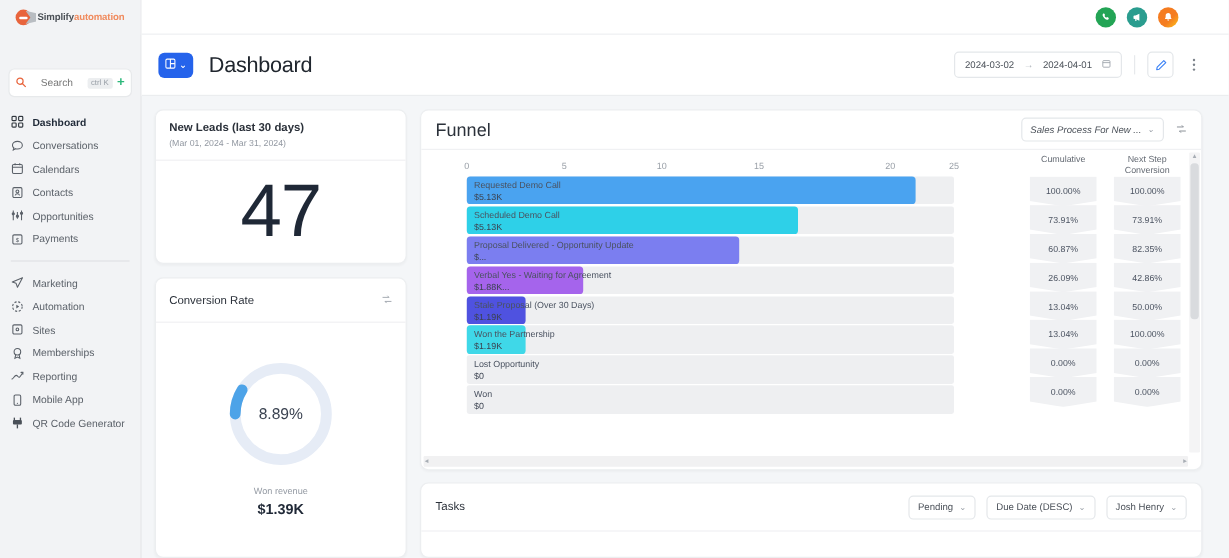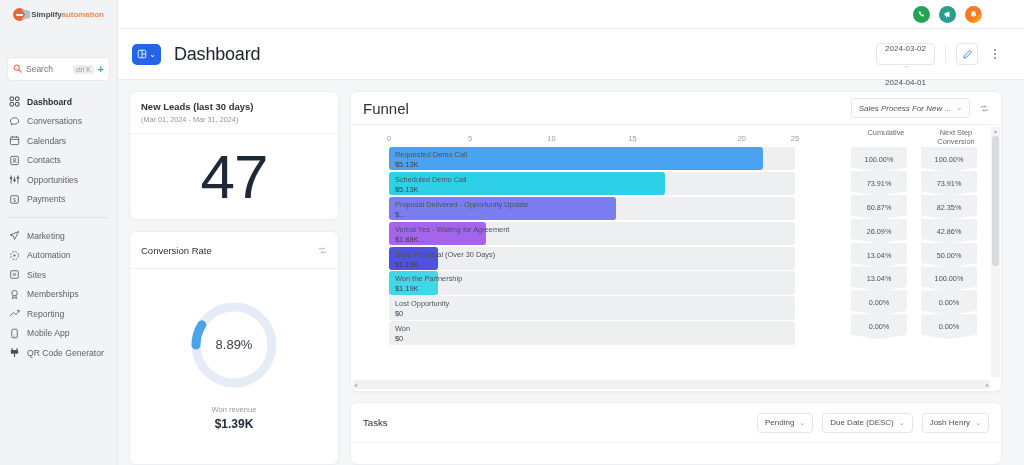--- a/index.html
+++ b/index.html
@@ -50,20 +50,21 @@
     display: flex; align-items: center;
     padding: 0 5px; gap: 4px;
     box-shadow: 0 0 0 1px #e7e9eb;
   }
   .search-row .mag { color: #e8643c; font-size: 9px; line-height: 1; }
   .search-input {
     border: none; outline: none; flex: 1; min-width: 0;
     font-size: 8.5px; color: #8a9099;
     font-family: "Liberation Sans", sans-serif;
     background: transparent;
+    text-align: center;
   }
   .kbd {
     font-size: 6.5px; color: #9aa0a8; background: #eceef0;
     border-radius: 2px; padding: 1px 3px; white-space: nowrap;
   }
   .plus { color: #2db87b; font-size: 11px; line-height: 1; font-weight: 700; }
 
   .nav { margin-top: 12px; display: flex; flex-direction: column; }
   .nav-item {
     display: flex; align-items: center; gap: 7px;
@@ -115,21 +116,20 @@
   .page-title {
     font-size: 18px; color: #20262e; margin-left: 13px;
     font-weight: 400; letter-spacing: -0.2px;
   }
   .head-right { margin-left: auto; display: flex; align-items: center; gap: 10px; }
   .daterange {
     height: 22px; border: 1px solid #e4e7ea; border-radius: 4px;
     background: #fff; display: flex; align-items: center;
     gap: 8px; padding: 0 8px; font-size: 8px; color: #4b5159;
     cursor: pointer;
-    flex-direction: column;
   }
   .daterange .arw { color: #aeb4bb; font-size: 8px; }
   .head-sep { width: 1px; height: 16px; background: #e7e9ec; }
   .icon-btn {
     width: 22px; height: 22px; border: 1px solid #e4e7ea;
     border-radius: 4px; background: #fff;
     display: flex; align-items: center; justify-content: center;
     cursor: pointer;
   }
   .kebab {
@@ -222,21 +222,21 @@
     position: absolute; left: 6px; top: 3px; z-index: 2;
     line-height: 1.35;
   }
   .frow-name { font-size: 7.4px; color: #4a5260; display: block; }
   .frow-val  { font-size: 7.4px; color: #3b4250; display: block; }
 
   .colstack {
     width: 150px; flex: 0 0 150px; display: flex;
     padding-right: 10px;
   }
-  .pcol { flex: 1; display: flex; flex-direction: column; }
+  .pcol { flex: 1; display: flex; flex-direction: column; align-items: center; }
   .pcol-head {
     height: 22px; font-size: 7.4px; color: #646a73;
     text-align: center; line-height: 1.15; padding-top: 4px;
   }
   .pcells { width: 56px; }
   .pcell {
     height: 24.9px; background: #f0f1f3;
     display: flex; align-items: center; justify-content: center;
     font-size: 7.3px; color: #4a5260;
     clip-path: polygon(0 0, 100% 0, 100% 82%, 50% 100%, 0 82%);

